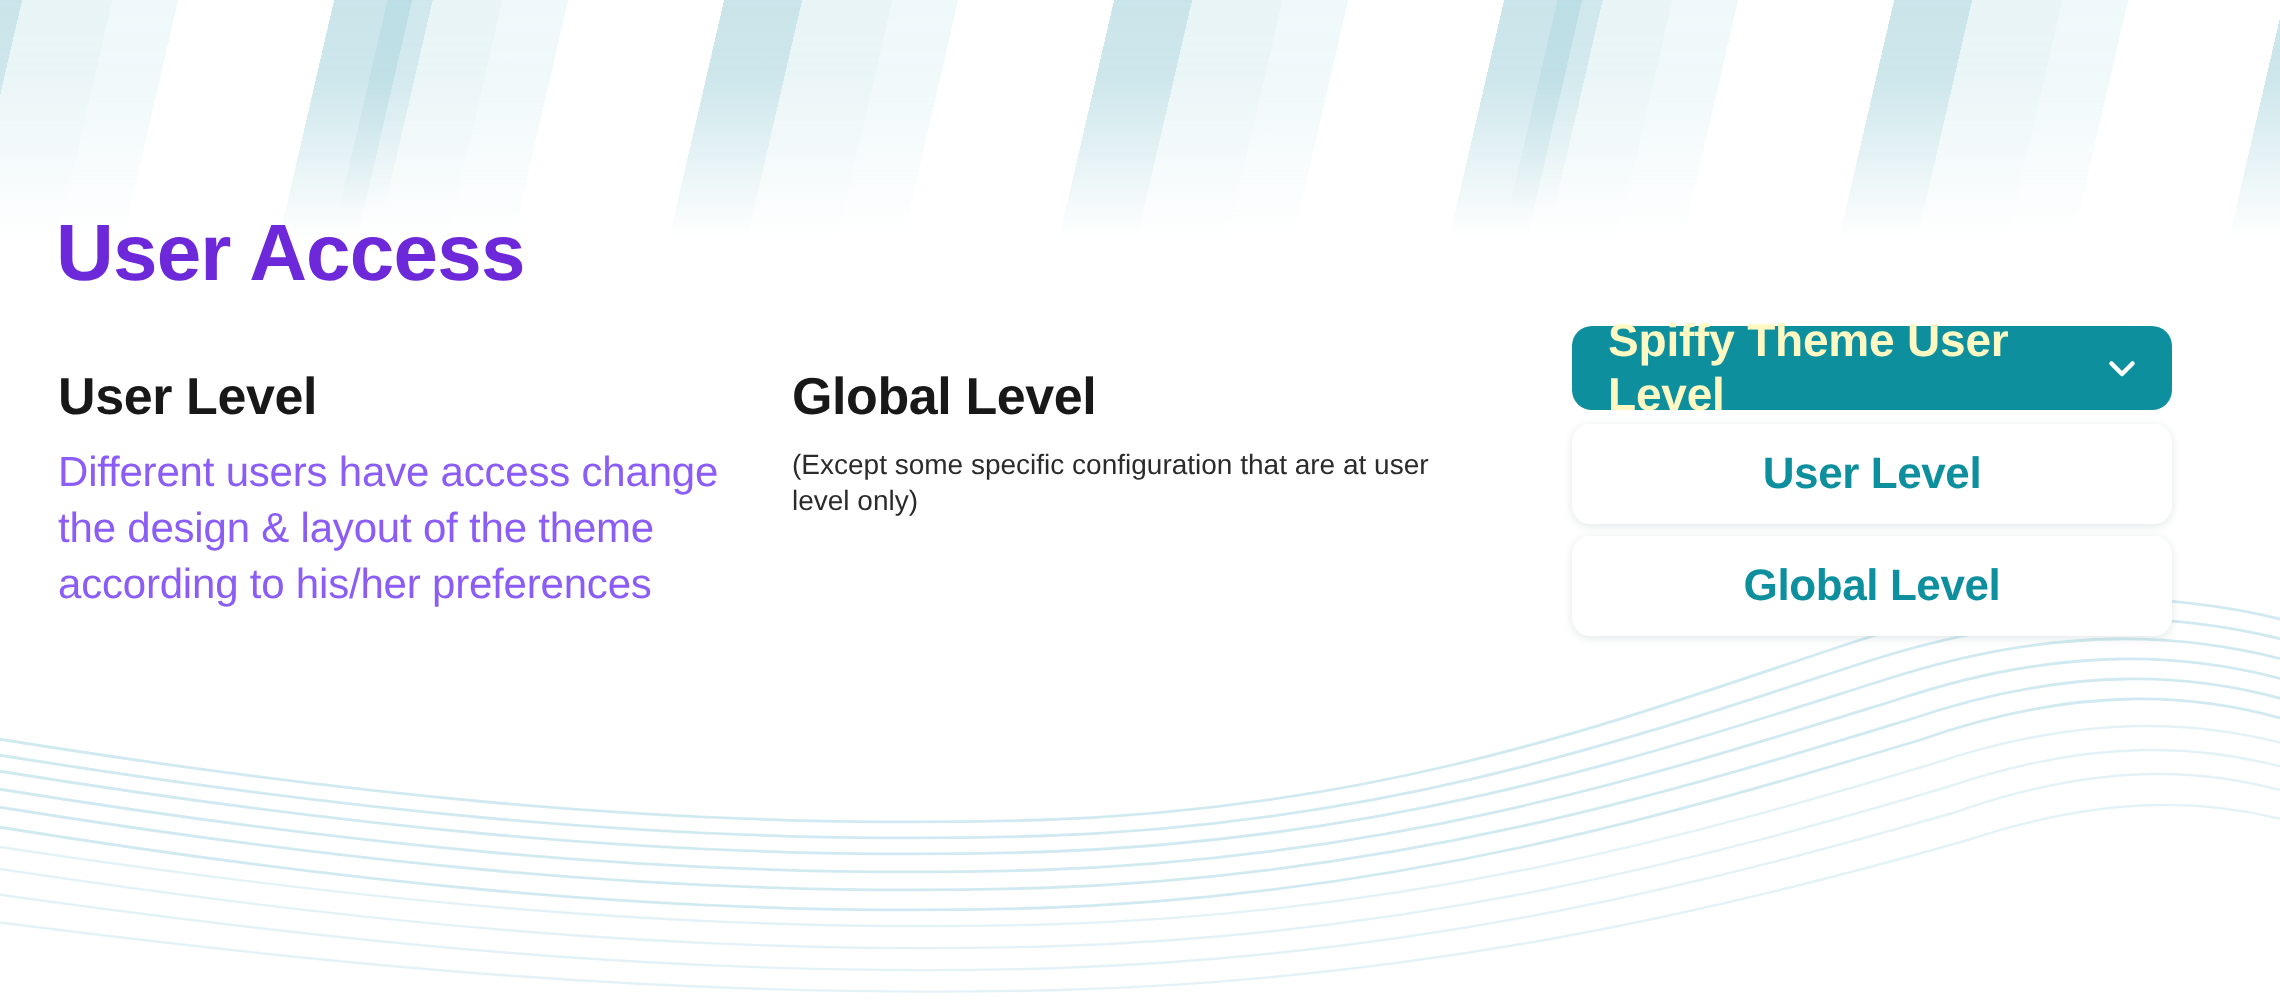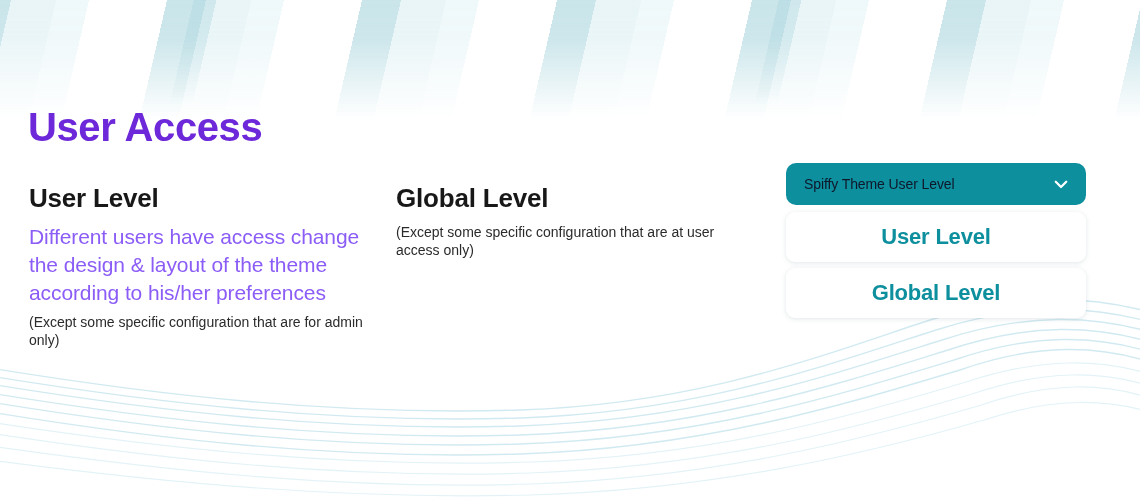--- a/index.html
+++ b/index.html
@@ -130,23 +130,24 @@
     background: #0d8f9e;
     display: flex;
     align-items: center;
     justify-content: space-between;
     padding: 0 16px 0 18px;
     box-sizing: border-box;
     cursor: pointer;
     user-select: none;
   }
   .dd-toggle-label {
-    color: #0f172a;
-    font-size: 14px;
+    color: #fef9c3;
+    font-size: 23px;
     letter-spacing: -0.1px;
+    font-weight: bold;
   }
   .chevron-icon {
     width: 18px;
     height: 18px;
     display: block;
   }
   .dd-menu {
     margin-top: 7px;
   }
   .dd-item {
@@ -191,26 +192,25 @@
       <path d="M-10,156 C 160,180 340,200 530,194 C 710,188 854,152 978,116 C 1052,90 1106,94 1150,108"></path>
       <path d="M-10,170 C 160,192 340,210 530,205 C 710,200 858,166 984,130 C 1056,106 1108,110 1150,122"></path>
     </g>
   </svg>
 
   <div class="page-title">User Access</div>
 
   <div class="col col-user">
     <h2 class="col-heading">User Level</h2>
     <p class="col-body">Different users have access change the design &amp; layout of the theme according to his/her preferences</p>
-    <p class="col-note">(Except some specific configuration that are for admin only)</p>
   </div>
 
   <div class="col col-global">
     <h2 class="col-heading">Global Level</h2>
-    <p class="col-note">(Except some specific configuration that are at user access only)</p>
+    <p class="col-note">(Except some specific configuration that are at user level only)</p>
   </div>
 
   <div class="dropdown">
     <div class="dd-toggle">
       <span class="dd-toggle-label">Spiffy Theme User Level</span>
       <span>
         <svg class="chevron-icon" viewBox="0 0 24 24" fill="none" stroke="#ffffff" stroke-width="3" stroke-linecap="round" stroke-linejoin="round">
           <polyline points="5,9 12,16 19,9"></polyline>
         </svg>
       </span>

